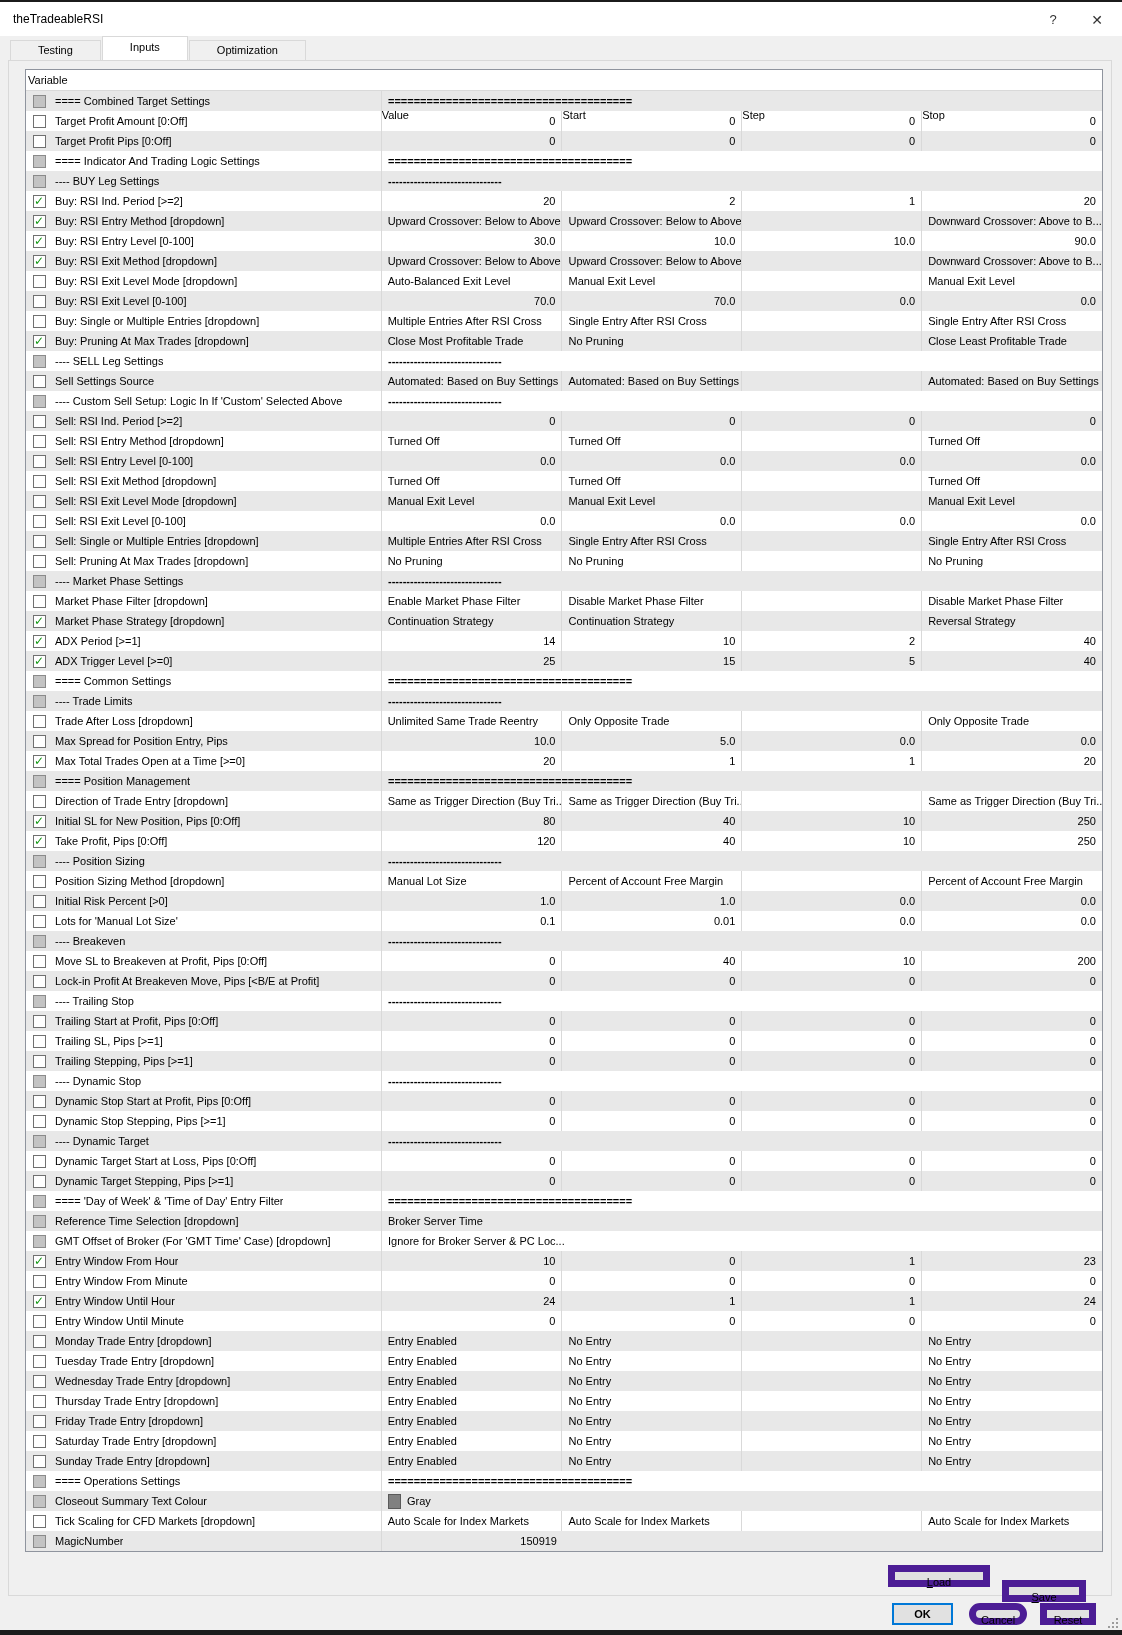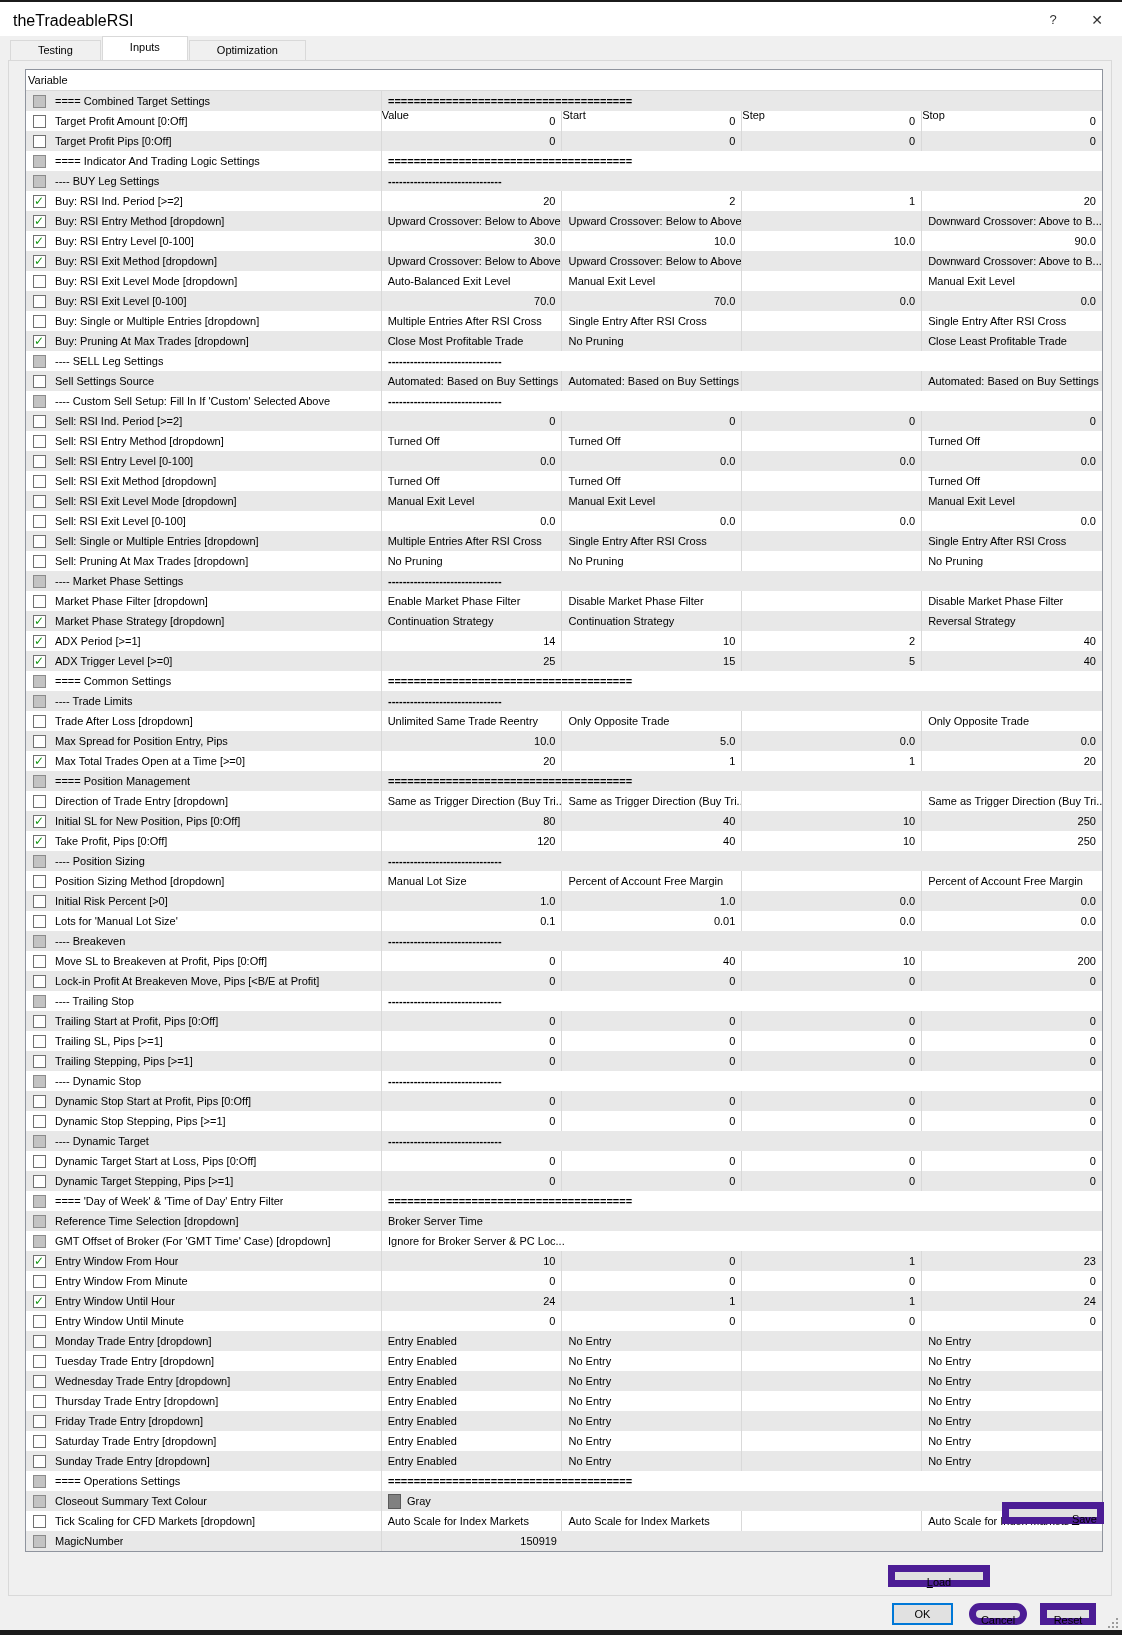--- a/index.html
+++ b/index.html
@@ -4,21 +4,21 @@
 <style>
   html,body{margin:0;padding:0;}
   body{
     width:1122px;height:1635px;position:relative;overflow:hidden;
     background:#f0f0f0;
     font-family:"Liberation Sans","DejaVu Sans",sans-serif;
     font-size:11px;color:#000;
   }
   .edge-strip{position:absolute;left:0;width:1122px;background:#1b1b1b;}
   .titlebar{position:absolute;left:0;top:2px;width:1122px;height:34px;background:#ffffff;}
-  .title-text{position:absolute;left:13px;top:10px;font-size:16px;color:#000;}
+  .title-text{position:absolute;left:13px;top:10px;font-size:12px;color:#000;}
   .cap-btn{position:absolute;top:6px;width:30px;height:24px;text-align:center;line-height:24px;font-size:13px;color:#333;cursor:default;}
   .cap-help{left:1038px;}
   .cap-close{left:1082px;font-size:14px;}
   
   .tabs{position:absolute;left:10px;top:39px;height:21px;display:flex;align-items:flex-end;}
   .tab{height:19px;line-height:19px;padding:0 27px;background:#f0f0f0;border:1px solid #d9d9d9;border-bottom:none;margin-right:1px;position:relative;}
   .tab.active{height:23px;line-height:21px;background:#ffffff;margin-top:-4px;z-index:3;border-color:#d9d9d9;}
   .tabpage{position:absolute;left:8px;top:60px;width:1104px;height:1536px;border:1px solid #d9d9d9;background:#f0f0f0;box-sizing:border-box;z-index:1;}
   
   .table{position:absolute;left:25px;top:69px;width:1078px;border:1px solid #8f949e;background:#ffffff;box-sizing:border-box;z-index:2;}
@@ -41,23 +41,23 @@
   .c-stop{width:181px;}
   .cell.txt{padding-left:6px;}
   .cell.num{text-align:right;padding-right:6px;}
   .mcell{width:721px;box-sizing:border-box;border-left:1px solid #d9d9d9;padding-left:6px;white-space:nowrap;display:flex;align-items:center;}
   .mcell .vnum{display:inline-block;width:169px;text-align:right;}
   .sep-str{letter-spacing:0px;font-weight:bold;}
   .swatch{display:inline-block;width:11px;height:13px;background:#808080;border:1px solid #5a5a5a;margin-right:6px;flex:none;}
   
   .btn{position:absolute;height:22px;box-sizing:border-box;background:#e1e1e1;border:7px solid #4c1d95;text-align:center;line-height:20px;z-index:4;}
   .btn-load{left:888px;top:1565px;width:102px;}
-  .btn-save{left:1002px;top:1502px;width:102px;text-align:right;}
+  .btn-save{left:1002px;top:1580px;width:84px;}
   .btn-ls::first-letter{text-decoration:underline;}
-  .btn-ok{left:892px;top:1603px;width:61px;border:2px solid #0078d7;line-height:18px;}
+  .btn-ok{left:892px;top:1603px;width:61px;border:2px solid #0078d7;line-height:18px;font-weight:bold;}
   .btn-cancel{left:969px;top:1603px;width:58px;border-radius:11px;}
   .btn-reset{left:1040px;top:1603px;width:56px;}
   .grip{position:absolute;left:1116px;top:1618px;width:2px;height:2px;background:#9c9c9c;
         box-shadow:0 4px #9c9c9c,0 8px #9c9c9c,-4px 4px #9c9c9c,-4px 8px #9c9c9c,-8px 8px #9c9c9c;}
 </style>
 </head>
 <body>
 
 <div class="edge-strip" style="top:0;height:2px;"></div>
 
@@ -226,21 +226,21 @@
           <span class="vlabel">Sell Settings Source</span>
         </div>
         <div class="cell c-val txt">Automated: Based on Buy Settings</div>
         <div class="cell c-start txt">Automated: Based on Buy Settings</div>
         <div class="cell c-step txt"></div>
         <div class="cell c-stop txt">Automated: Based on Buy Settings</div>
       </div>
       <div class="row odd">
         <div class="varcell">
           <span class="cb grayed"></span>
-          <span class="vlabel">---- Custom Sell Setup: Fill In If 'Custom' Selected Above</span>
+          <span class="vlabel">---- Custom Sell Setup: Logic In If 'Custom' Selected Above</span>
         </div>
         <div class="mcell">
           <span class="sep-str">-------------------------------</span>
         </div>
       </div>
       <div class="row even">
         <div class="varcell">
           <span class="cb "></span>
           <span class="vlabel">Sell: RSI Ind. Period [&gt;=2]</span>
         </div>

